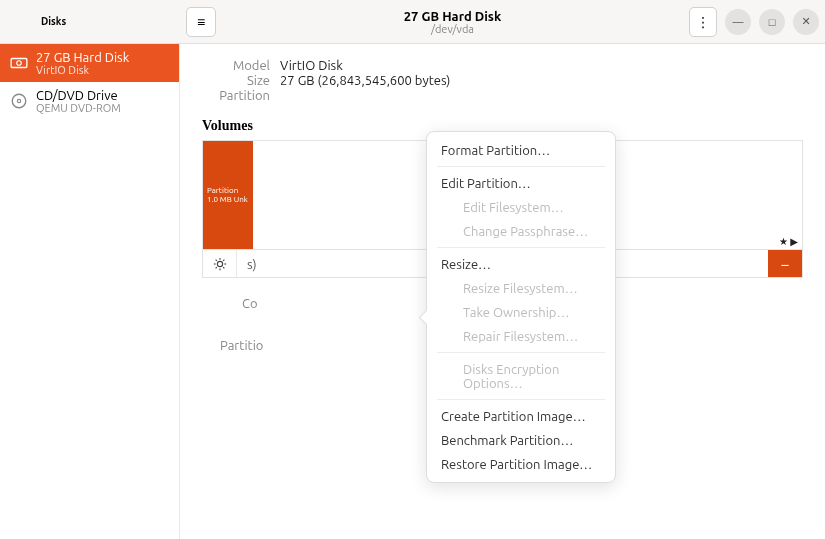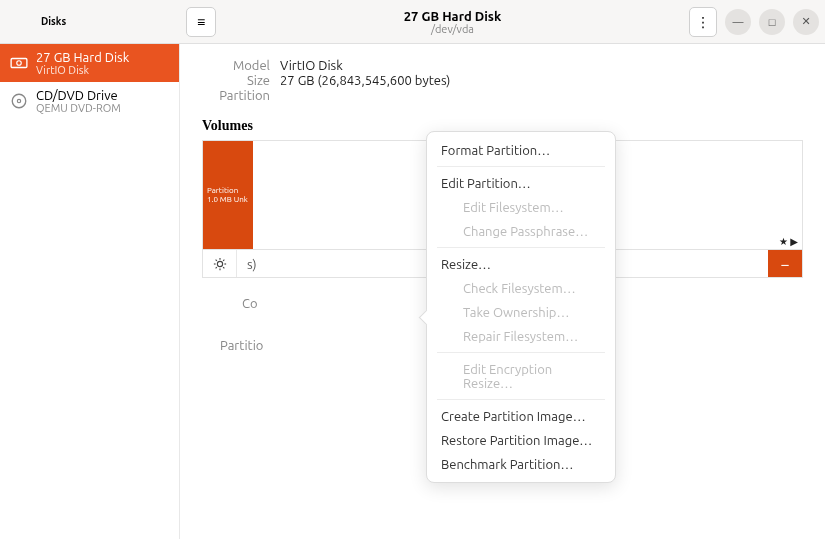--- a/index.html
+++ b/index.html
@@ -182,25 +182,25 @@
     </div>
 
     <div class="popup">
       <div class="popup-item">Format Partition…</div>
       <div class="popup-sep"></div>
       <div class="popup-item">Edit Partition…</div>
       <div class="popup-item disabled">Edit Filesystem…</div>
       <div class="popup-item disabled">Change Passphrase…</div>
       <div class="popup-sep"></div>
       <div class="popup-item">Resize…</div>
-      <div class="popup-item disabled">Check Filesystem…</div>
+      <div class="popup-item disabled">Resize Filesystem…</div>
       <div class="popup-item disabled">Take Ownership…</div>
       <div class="popup-item disabled">Repair Filesystem…</div>
       <div class="popup-sep"></div>
-      <div class="popup-item disabled">Edit Encryption Resize…</div>
+      <div class="popup-item disabled">Disks Encryption Options…</div>
       <div class="popup-sep"></div>
       <div class="popup-item">Create Partition Image…</div>
+      <div class="popup-item">Benchmark Partition…</div>
       <div class="popup-item">Restore Partition Image…</div>
-      <div class="popup-item">Benchmark Partition…</div>
     </div>
 
   </div>
 </div>
 
 </body></html>

